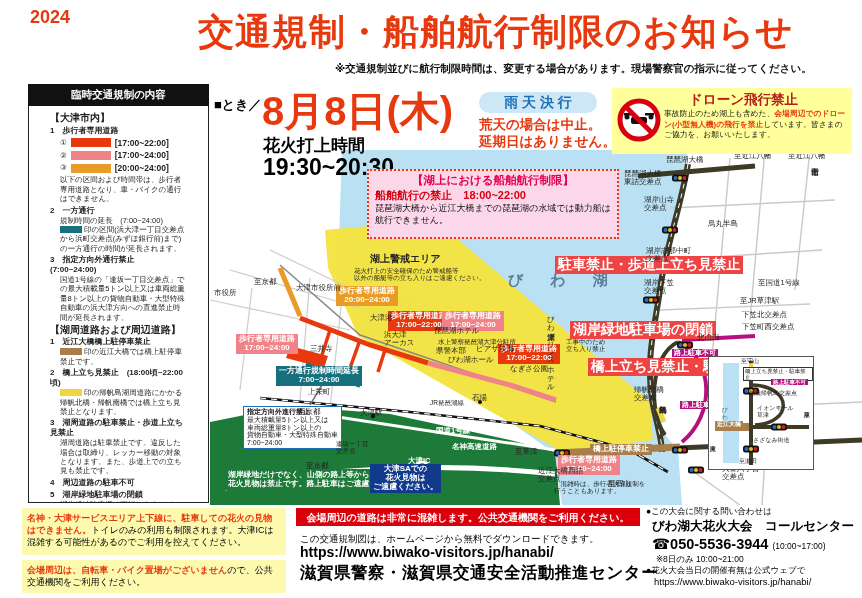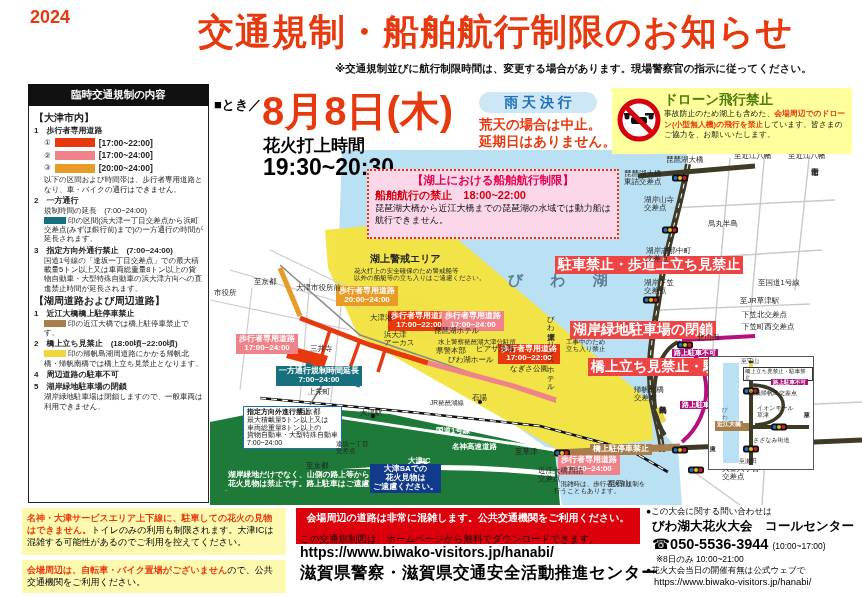--- a/index.html
+++ b/index.html
@@ -12,21 +12,21 @@
   .brand .yr{font-size:18px;display:block;}
   .brand .ev{font-size:21px;display:block;letter-spacing:1px;}
   .main-title{position:absolute;left:198px;top:8px;width:660px;color:#e8380d;
       font-size:36px;font-weight:bold;letter-spacing:1px;white-space:nowrap;}
   .head-note{position:absolute;left:335px;top:62px;width:522px;font-size:10.5px;font-weight:bold;color:#111;}
 
   
   .sidebar{position:absolute;left:28px;top:84px;width:181px;height:426px;}
   .sb-head{background:#111;color:#fff;font-size:10.5px;font-weight:bold;text-align:center;
       padding:3px 0;border:1px solid #111;}
-  .sb-box{border:1.5px solid #222;border-top:none;height:397px;padding:4px 5px;overflow:hidden;
+  .sb-box{border:1.5px solid #222;border-top:none;height:397px;padding:4px 21px;overflow:hidden;
       font-size:7.5px;line-height:1.25;color:#222;}
   .sb-heading{font-size:10px;font-weight:bold;margin:2px 0 1px;}
   .sb-item{margin-bottom:2px;}
   .sb-title{font-weight:bold;font-size:8px;}
   .sb-sub{padding-left:10px;}
   .sb-desc{padding-left:10px;}
   .sb-swatch{display:inline-block;width:22px;height:7px;vertical-align:-1px;margin-right:2px;}
   .lg-row{display:flex;align-items:center;gap:4px;padding-left:10px;margin:2px 0;}
   .lg-bar{width:40px;height:9px;display:inline-block;}
   .lg-time{font-weight:bold;font-size:8.5px;}
@@ -36,21 +36,21 @@
   .date{position:absolute;left:262px;top:84px;font-size:40px;font-weight:bold;color:#e8380d;z-index:6;white-space:nowrap;}
   .time-label{position:absolute;left:263px;top:134px;font-size:17px;font-weight:bold;z-index:6;}
   .time{position:absolute;left:263px;top:154px;font-size:23px;font-weight:bold;z-index:6;}
   .rain-pill{position:absolute;left:479px;top:92px;width:118px;height:21px;background:#cde7f6;
       border-radius:11px;color:#1d6fb8;font-weight:bold;font-size:14px;text-align:center;line-height:21px;z-index:6;}
   .rain-note{position:absolute;left:479px;top:117px;font-size:13.5px;font-weight:bold;color:#e8380d;line-height:1.25;z-index:6;}
 
   
   .drone{position:absolute;left:612px;top:88px;width:240px;height:66px;background:#ffff9c;z-index:6;padding:3px 4px 3px 52px;}
   .drone-icon{position:absolute;left:5px;top:10px;}
-  .drone-title{color:#4d7c0f;font-weight:bold;font-size:13.5px;}
+  .drone-title{color:#b91c1c;font-weight:bold;font-size:13.5px;margin-left:25px;}
   .drone-body{font-size:7.8px;line-height:1.35;color:#111;}
   .drone-body .em{color:#e8380d;font-weight:bold;}
 
   
   .ship{position:absolute;left:367px;top:169px;width:252px;height:70px;background:#fbd7e9;
       border:2px dotted #e8380d;z-index:6;padding:2px 6px;}
   .ship-title{color:#e5004f;font-weight:bold;font-size:11.5px;text-align:center;}
   .ship-sub{color:#d7000f;font-weight:bold;font-size:11px;}
   .ship-body{font-size:9px;color:#111;line-height:1.3;}
 
@@ -82,21 +82,21 @@
   .inset .ml.magenta{font-size:5.5px;}
   .inset .ml.tinybox{font-size:5.5px;border:1px solid #333;background:#fff;color:#111;padding:0 1px;}
   .inset .ml.bridge-sm{background:#a87f4c;color:#fff;font-size:6px;padding:0 2px;font-weight:bold;}
   .inset .ml.place-blue{color:#3a6d92;}
 
   
   .ybox{position:absolute;background:#fdfab0;padding:4px 5px;font-size:9px;line-height:1.35;z-index:6;}
   .ybox .em{color:#e8380d;font-weight:bold;}
   .ybox1{left:22px;top:508px;width:264px;height:47px;}
   .ybox2{left:22px;top:560px;width:264px;height:33px;}
-  .redbar{position:absolute;left:296px;top:508px;width:344px;height:36px;background:#dc000c;color:#fff;
+  .redbar{position:absolute;left:296px;top:508px;width:344px;height:18px;background:#dc000c;color:#fff;
       font-weight:bold;font-size:10px;text-align:center;line-height:20px;z-index:6;}
   .dl-note{position:absolute;left:300px;top:533px;font-size:9.5px;z-index:6;}
   .dl-url{position:absolute;left:300px;top:544px;font-size:14px;font-weight:bold;z-index:6;}
   .publisher{position:absolute;left:300px;top:562px;font-size:16.5px;font-weight:bold;letter-spacing:.5px;z-index:6;}
 
   
   .contact{position:absolute;left:646px;top:506px;width:212px;font-size:8.5px;line-height:1.3;z-index:6;}
   .contact .c-name{font-size:12.5px;font-weight:bold;margin:1px 0 1px 6px;}
   .contact .c-tel{font-size:14.5px;font-weight:bold;margin-left:6px;}
   .contact .c-telh{font-size:8.5px;font-weight:normal;}
@@ -145,20 +145,24 @@
         <div class="sb-desc" data-interactable="false">国道1号線の「逢坂一丁目交差点」での最大積載量5トン以上又は車両総重量8トン以上の貨物自動車・大型特殊自動車の浜大津方向への直進禁止時間が延長されます。</div>
       </div>
       <div class="sb-heading" data-interactable="false">【湖周道路および周辺道路】</div>
       <div class="sb-item" data-interactable="false">
         <div class="sb-title" data-interactable="false">1　近江大橋橋上駐停車禁止</div>
         <div class="sb-desc" data-interactable="false"><span class="sb-swatch" data-interactable="false" style="background: rgb(168, 127, 76);"></span>印の近江大橋では橋上駐停車禁止です。</div>
       </div>
       <div class="sb-item" data-interactable="false">
         <div class="sb-title" data-interactable="false">2　橋上立ち見禁止　(18:00頃~22:00頃)</div>
         <div class="sb-desc" data-interactable="false"><span class="sb-swatch" data-interactable="false" style="background: rgb(240, 214, 60);"></span>印の帰帆島湖周道路にかかる帰帆北橋・帰帆南橋では橋上立ち見禁止となります。</div>
+      </div>
+      <div class="sb-item" data-interactable="false">
+        <div class="sb-title" data-interactable="false">3　湖周道路の駐車禁止・歩道上立ち見禁止</div>
+        <div class="sb-desc" data-interactable="false">湖周道路は駐車禁止です。違反した場合は取締り、レッカー移動の対象となります。また、歩道上での立ち見も禁止です。</div>
       </div>
       <div class="sb-item" data-interactable="false">
         <div class="sb-title" data-interactable="false">4　周辺道路の駐車不可</div>
       </div>
       <div class="sb-item" data-interactable="false">
         <div class="sb-title" data-interactable="false">5　湖岸緑地駐車場の閉鎖</div>
         <div class="sb-desc" data-interactable="false">湖岸緑地駐車場は閉鎖しますので、一般車両は利用できません。</div>
       </div>
     </div>
 </div>

